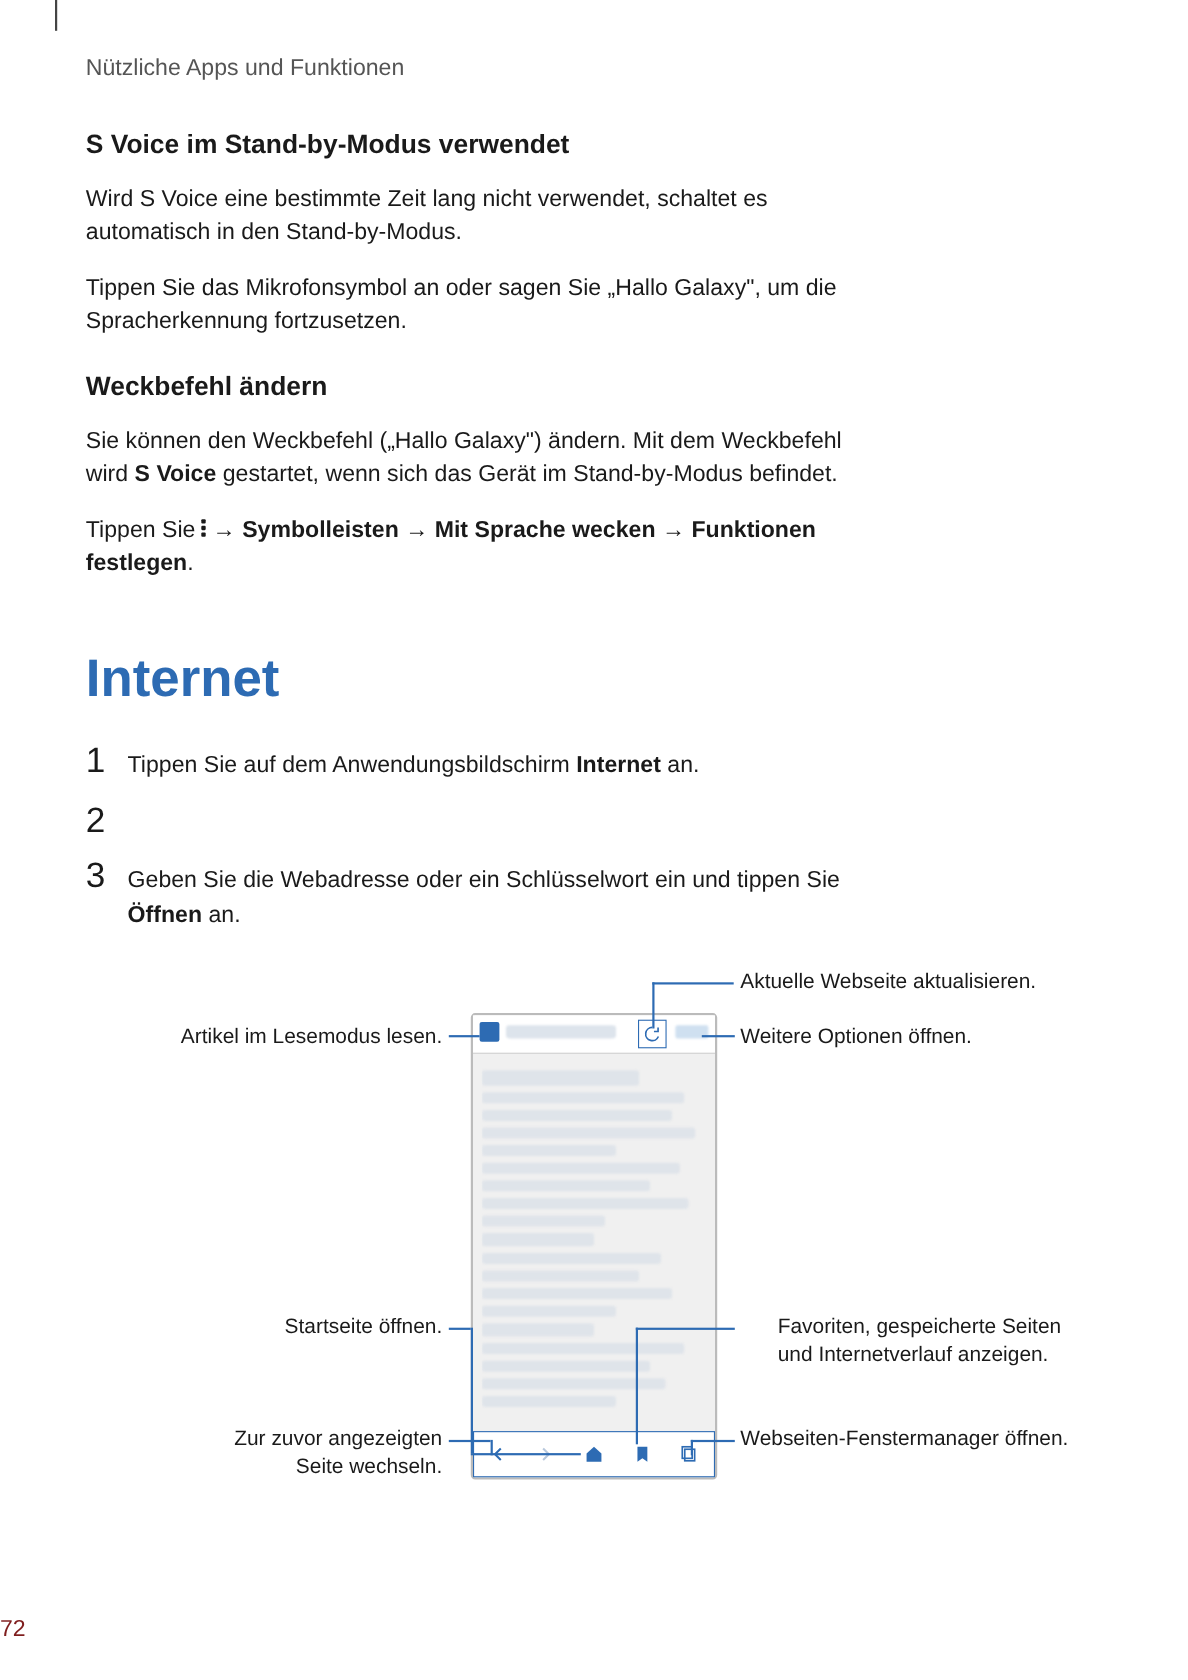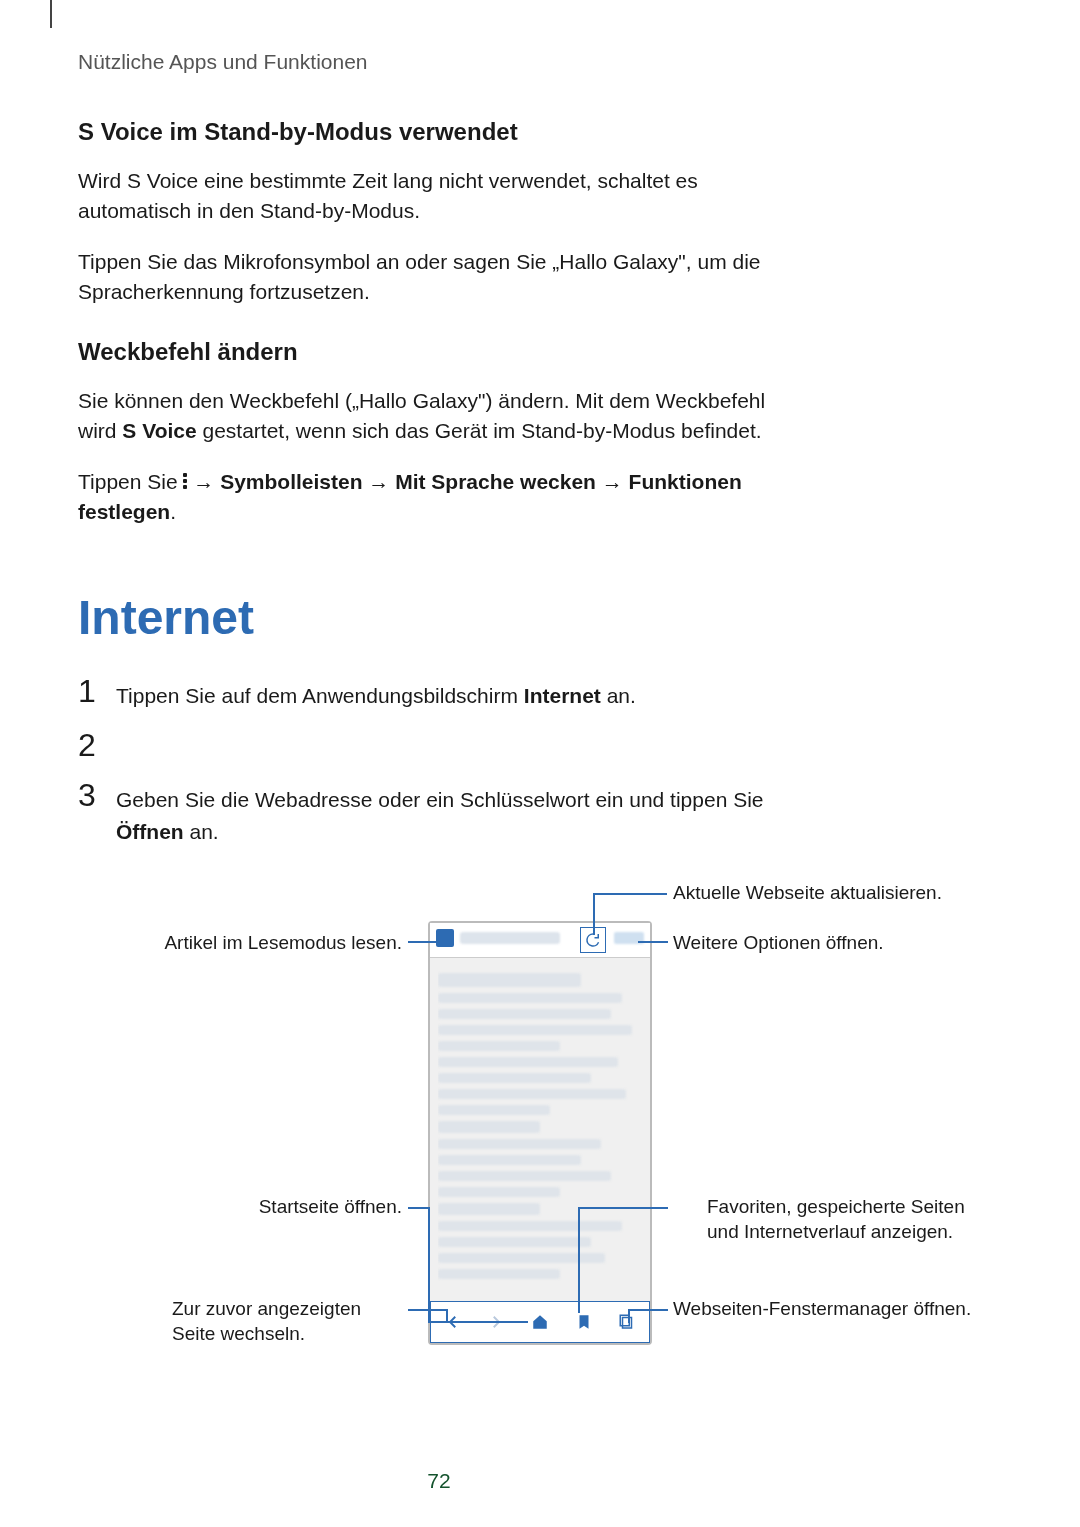--- a/index.html
+++ b/index.html
@@ -170,23 +170,22 @@
   .lead-line {
     position: absolute;
     background: #2d6bb3;
   }
   .lead-line.h { height: 1.5px; }
   .lead-line.v { width: 1.5px; }
   .page-num {
     position: absolute;
     bottom: 34px;
     left: 0; right: 0;
-    text-align: center;
     font-size: 21px;
-    color: #14532d;
+    color: #7f1d1d;
   }
 </style>
 </head>
 <body>
 
 <div class="page">
   <div class="side-tick"></div>
 
   <div class="breadcrumb">Nützliche Apps und Funktionen</div>
 
@@ -278,21 +277,21 @@
             <rect x="3" y="3" width="12" height="14" fill="none" stroke="#2d6bb3" stroke-width="2"></rect>
           </svg>
       </div>
     </div>
 
     <div class="callout-label" style="left:595px; top:0;">Aktuelle Webseite aktualisieren.</div>
     <div class="callout-label" style="right:596px; top:50px; text-align:right;">Artikel im Lesemodus lesen.</div>
     <div class="callout-label" style="left:595px; top:50px;">Weitere Optionen öffnen.</div>
     <div class="callout-label" style="right:596px; top:314px; text-align:left;">Startseite öffnen.</div>
     <div class="callout-label" style="left:629px; top:314px; width:290px;">Favoriten, gespeicherte Seiten und Internetverlauf anzeigen.</div>
-    <div class="callout-label" style="right:596px; top:416px; width:230px;">Zur zuvor angezeigten Seite wechseln.</div>
+    <div class="callout-label" style="right:596px; top:416px; text-align:right; width:230px;">Zur zuvor angezeigten Seite wechseln.</div>
     <div class="callout-label" style="left:595px; top:416px;">Webseiten-Fenstermanager öffnen.</div>
 
     <div class="lead-line v" style="left:515px; top:12px; height:42px;"></div>
     <div class="lead-line h" style="left:515px; top:12px; width:74px;"></div>
 
     <div class="lead-line h" style="left:330px; top:60px; width:28px;"></div>
 
     <div class="lead-line h" style="left:560px; top:60px; width:30px;"></div>
 
     <div class="lead-line h" style="left:330px; top:326px; width:20px;"></div>

